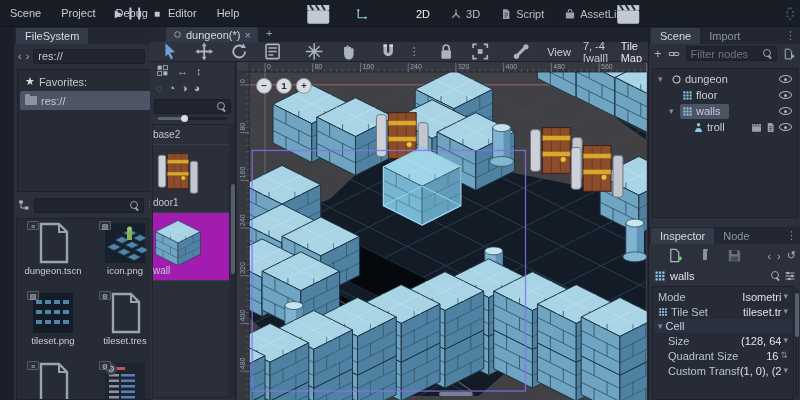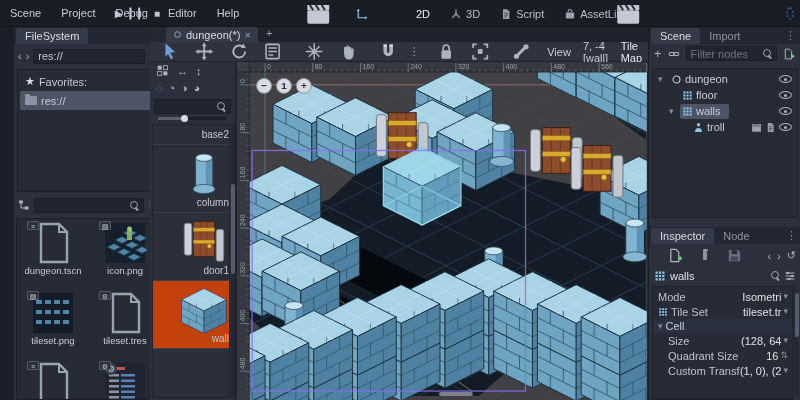--- a/index.html
+++ b/index.html
@@ -63,23 +63,23 @@
   .scene-tabs { position:absolute; left:0; top:0; width:498px; height:15px; background:#1f232d; display:flex;margin-left:16px; }
   .scene-tab { display:flex; align-items:center; gap:4px; background:#343a47; color:#d6dae2; padding:0 7px; border-radius:2px 2px 0 0; }
   .toolbar { position:absolute; left:0; top:15px; width:498px; height:20px; background:#2e333f;
     display:flex; align-items:center; gap:6px; padding:0 6px; border-bottom:1px solid #1d212b; }
   .tsep { width:1px; height:14px; background:#434956; }
 
   
   #palette { position:absolute; left:0; top:35px; width:86px; height:338px; background:#2b303c; border-right:1px solid #1d212b; }
   .pal-row { display:flex; align-items:center; gap:8px; padding:2px 6px; height:17px; }
   .pal-list { position:absolute; left:2px; top:62px; width:78px; height:274px; background:#2a2f3a; border:1px solid #20242e; overflow:hidden; }
-  .pal-item { display:flex; flex-direction:column; align-items:flex-end; border-bottom:1px solid #373d49; padding:4px 0; }
+  .pal-item { display:flex; flex-direction:column; align-items:flex-start; border-bottom:1px solid #373d49; padding:4px 0; }
   .pal-item .plabel { color:#c3c8d2; font-size:10px; }
-  .pal-item.sel { background:#c2410c; }
+  .pal-item.sel { background:#a21caf; }
   .pal-scroll { position:absolute; right:0; top:62px; width:4px; height:274px; background:#232833; }
   .pal-scroll .pthumb { position:absolute; left:0; top:60px; width:4px; height:90px; background:#565d6c; border-radius:2px; }
   .slider { position:relative; margin:3px 8px; height:3px; background:#1d212b; border-radius:2px; }
   .slider .fill { position:absolute; left:0; top:0; height:3px; width:35%; background:#5b6170; }
   .slider .knob { position:absolute; left:33%; top:-2px; width:7px; height:7px; border-radius:50%; background:#d8dce2; }
 
   
   #right { left:648px; top:27px; width:152px; height:373px; border-left:1px solid #191d26; }
   .dock-toolbar { display:flex; align-items:center; gap:6px; padding:2px 5px; height:19px; }
   .scene-tree-row { display:flex; align-items:center; gap:3px; height:16px; padding-right:3px; color:#c8cdd8; }
@@ -486,33 +486,20 @@
         <span class="spacer"></span>
           <span class="mag"></span>
       </div>
       <div class="slider">
           <span class="fill"></span>
           <span class="knob"></span>
         </div>
       <div class="pal-list" id="palList">
           <div class="pal-item">
             <span class="plabel">base2</span>
-          </div>
-          <div class="pal-item">
-            <svg viewBox="-30 -4 60 60" style="width: 50px; height: 48px;">
-              <g transform="scale(1.15)">
-                <g transform="translate(0,2)">
-                  <rect x="-9" y="4" width="18" height="32" fill="#7fb3cf" stroke="#2c4a5e" stroke-width="0.8"></rect>
-                  <rect x="2" y="4" width="7" height="32" fill="#5d93b4"></rect>
-                  <ellipse cx="0" cy="4" rx="9" ry="4" fill="#c6e4f0" stroke="#2c4a5e" stroke-width="0.8"></ellipse>
-                  <ellipse cx="0" cy="38" rx="12" ry="5" fill="#86b7d2" stroke="#2c4a5e" stroke-width="0.8"></ellipse>
-                </g>
-              </g>
-            </svg>
-            <span class="plabel">column</span>
           </div>
           <div class="pal-item">
             <svg viewBox="-30 -4 60 60" style="width: 50px; height: 48px;">
               <g transform="scale(0.95)">
                 <g transform="translate(0,0)">
                   <rect x="-26" y="4" width="10" height="42" rx="3" fill="#ccd0d8" stroke="#6e7480"></rect>
                   <rect x="-14" y="2" width="28" height="46" fill="#8d4c2c" stroke="#3a1f12"></rect>
                   <path d="M-5,2 V48 M4,2 V48" stroke="#6d381f" stroke-width="1"></path>
                   <rect x="-14" y="10" width="28" height="5" fill="#d9a82f" stroke="#8a6312" stroke-width="0.7"></rect>
                   <rect x="-14" y="26" width="28" height="5" fill="#d9a82f" stroke="#8a6312" stroke-width="0.7"></rect>

